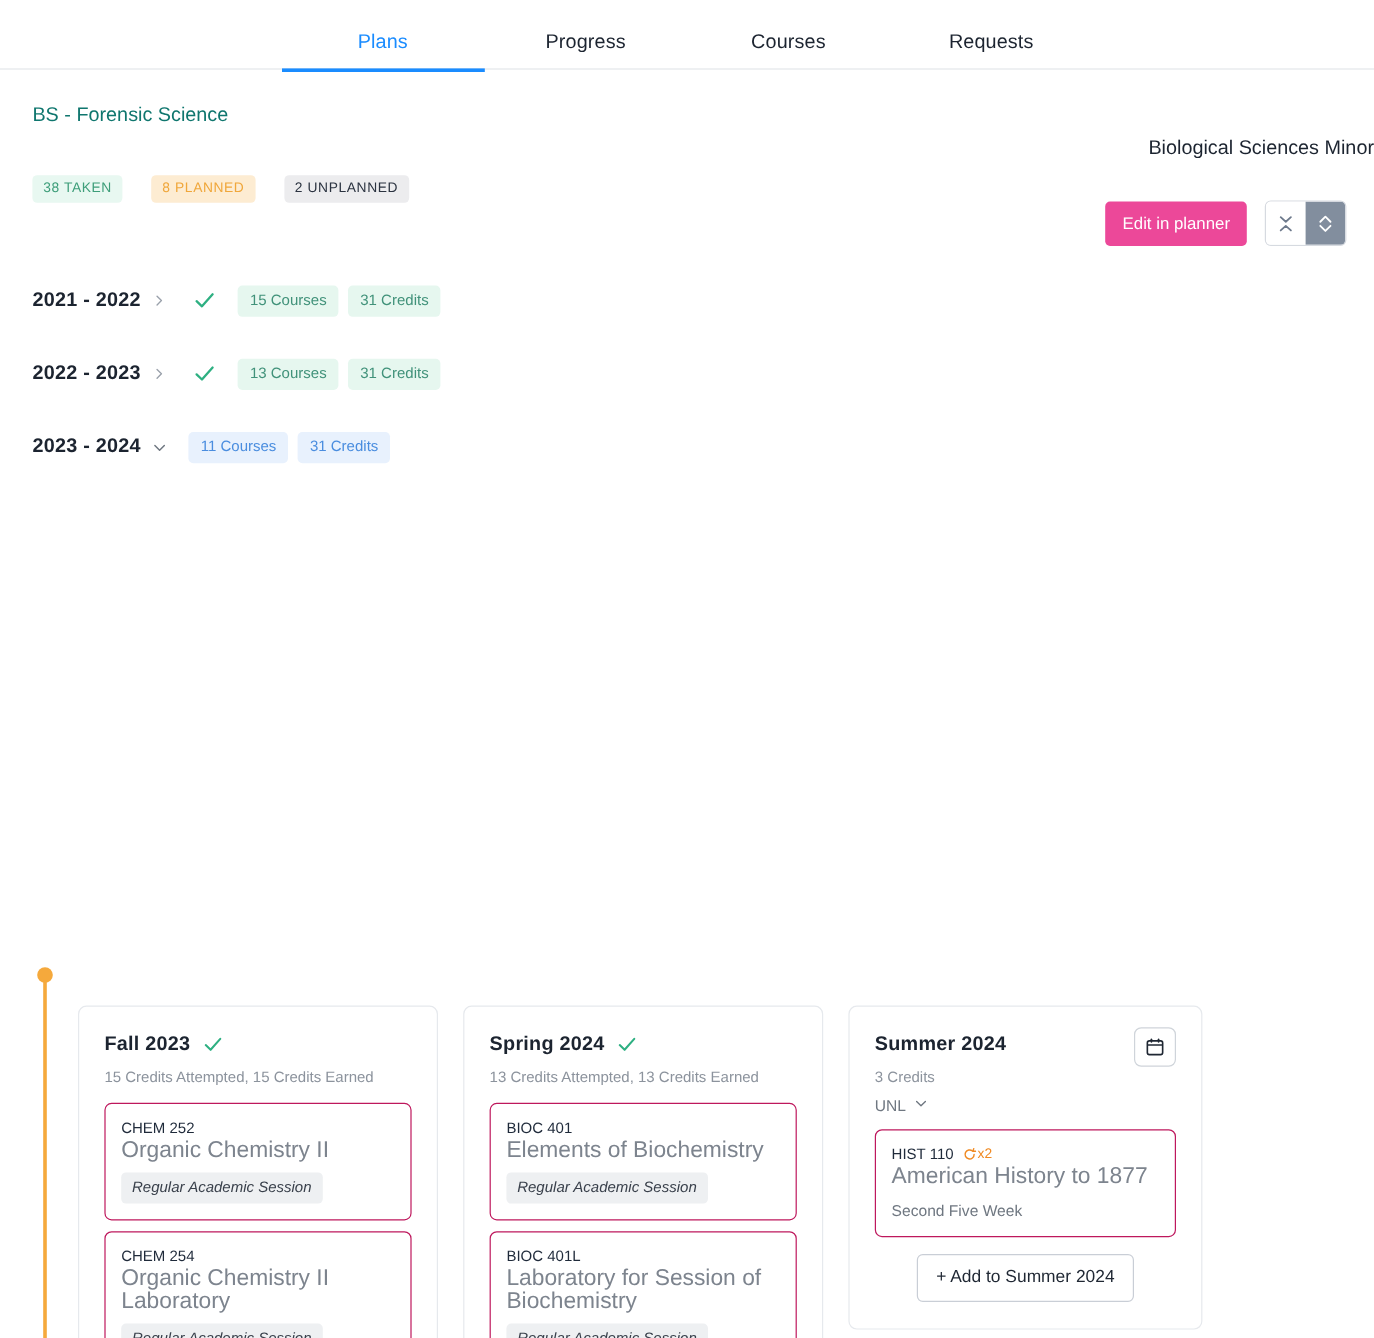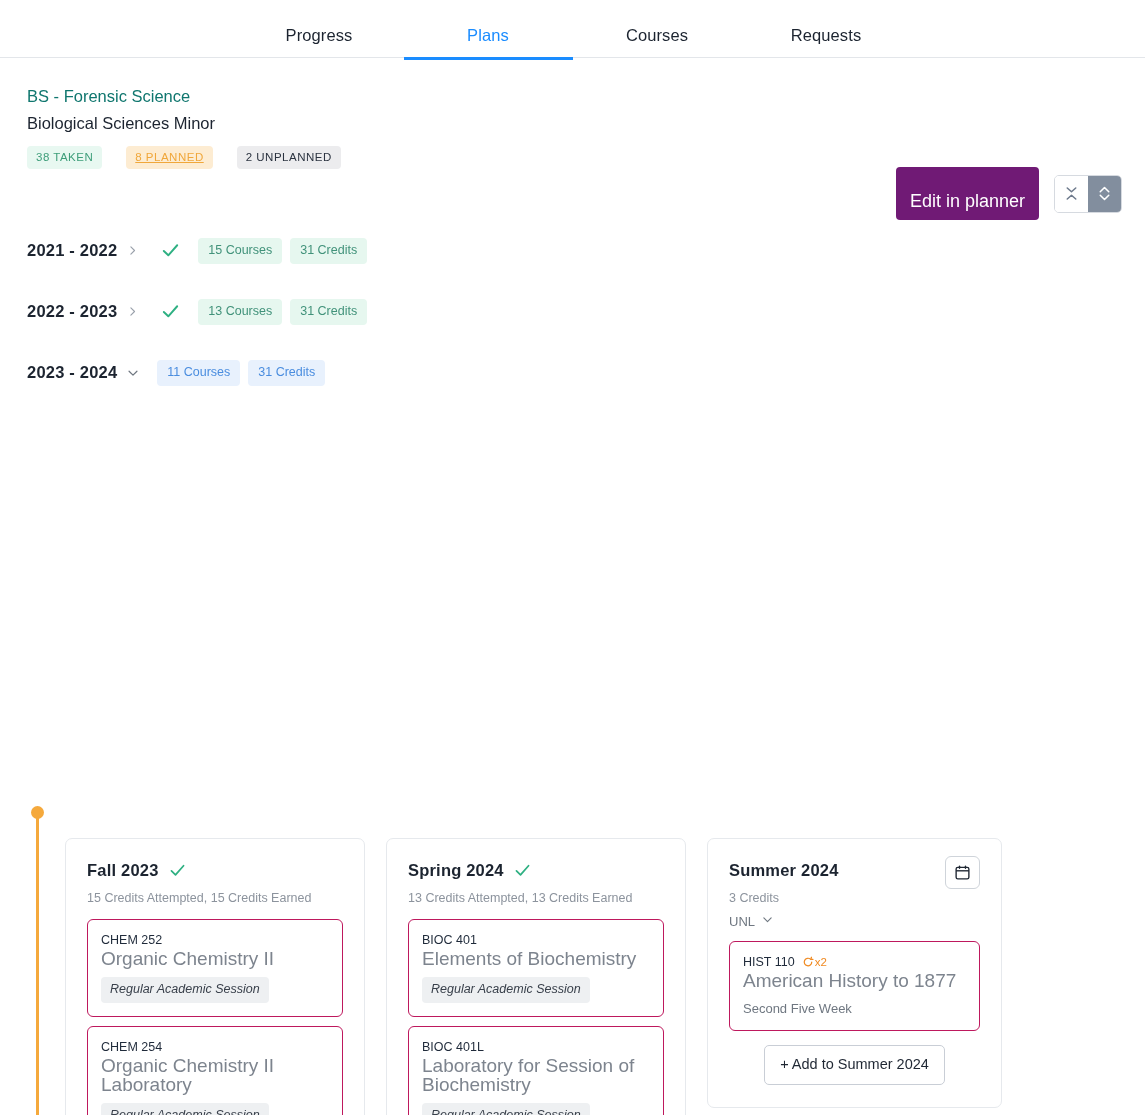--- a/index.html
+++ b/index.html
@@ -41,50 +41,50 @@
     background: #1a8cff;
   }
 
   
   .page-head {
     position: relative;
     padding: 25px 0 0 27px;
     height: 142px;
   }
   .degree-title { font-size: 16.5px; color: #0f766e; line-height: 27px; }
-  .degree-sub   { font-size: 16.5px; color: #1c2430; line-height: 27px; }
+  .degree-sub   { font-size: 16.5px; color: #1c2430; line-height: 27px; text-align: right; }
 
   .pill-row { display: flex; gap: 24px; margin-top: 9px; }
   .pill {
     font-size: 11.5px;
     letter-spacing: .5px;
     padding: 5px 9px 6px 9px;
     border-radius: 4px;
     line-height: 12px;
   }
   .pill.taken     { background: #e8f8f1; color: #3e9e7a; }
-  .pill.planned   { background: #fdecd2; color: #f0a73b; text-decoration: underline; }
+  .pill.planned   { background: #fdecd2; color: #f0a73b; }
   .pill.unplanned { background: #ececee; color: #2b3340; }
 
   .head-actions {
     position: absolute;
     right: 23px;
     top: 109px;
     display: flex;
     align-items: center;
     gap: 15px;
   }
   .btn-primary {
-    background: #701a75;
+    background: #ec4899;
     color: #ffffff;
     border: none;
     border-radius: 4px;
-    font-size: 18px;
+    font-size: 14px;
     font-family: inherit;
-    padding: 26px 14px 11px 14px;
+    padding: 10px 14px 11px 14px;
     cursor: pointer;
     line-height: 16px;
   }
   .icon-group {
     display: flex;
     border: 1px solid #d6dae0;
     border-radius: 5px;
     overflow: hidden;
     background: #fff;
   }
@@ -242,22 +242,22 @@
     padding: 10px 15px 11px 15px;
     cursor: pointer;
     line-height: 17px;
   }
 </style>
 </head>
 <body>
 
 <div class="topnav">
   <div class="nav-list">
+    <div class="nav-tab active">Plans</div>
     <div class="nav-tab">Progress</div>
-    <div class="nav-tab active">Plans</div>
     <div class="nav-tab">Courses</div>
     <div class="nav-tab">Requests</div>
   </div>
 </div>
 
 <div class="page-head">
   <div class="degree-title">BS - Forensic Science</div>
   <div class="degree-sub">Biological Sciences Minor</div>
 
   <div class="pill-row">

